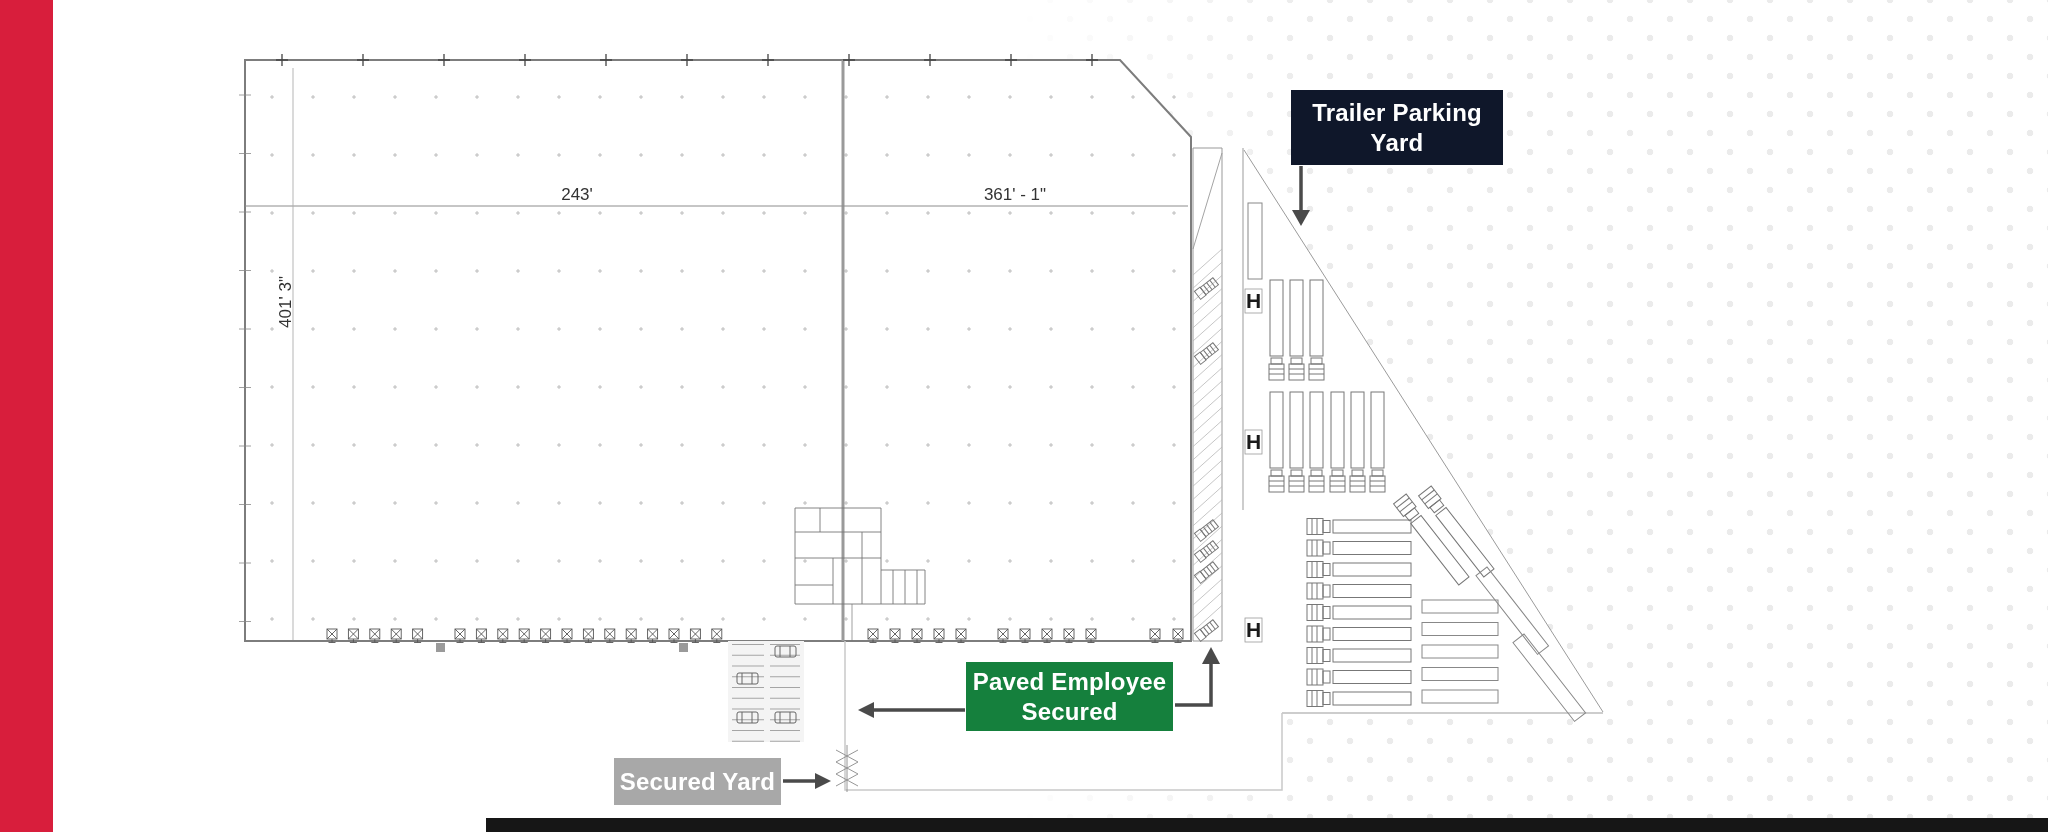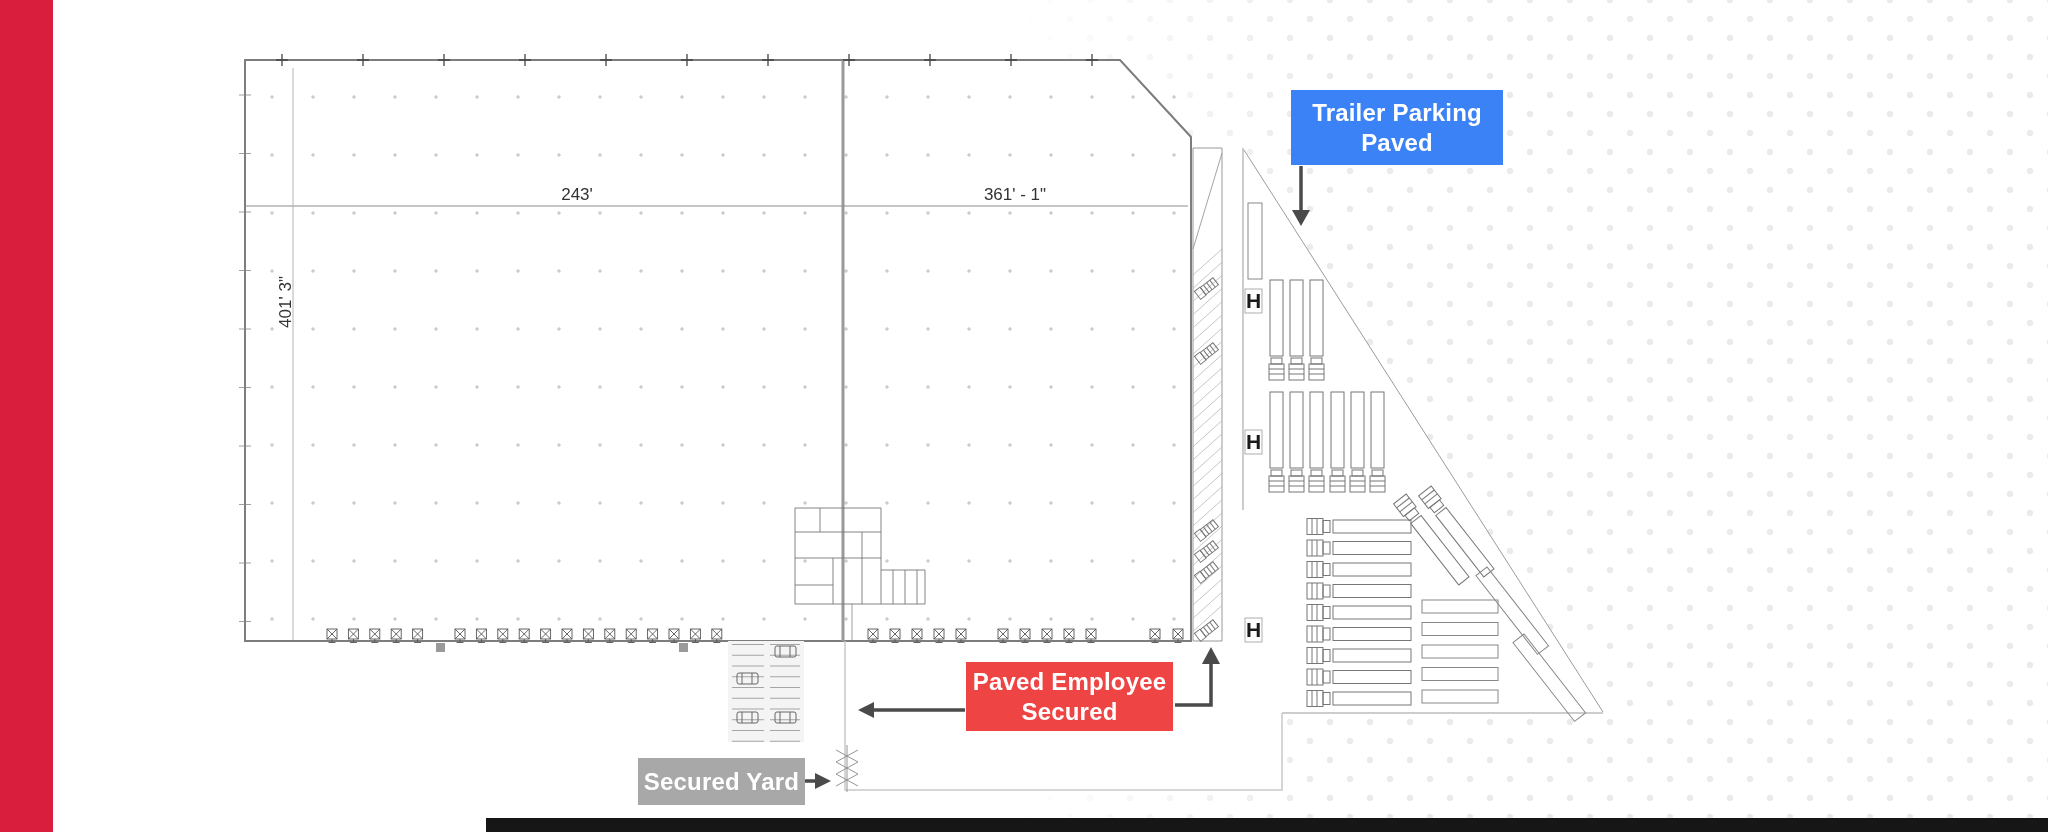--- a/index.html
+++ b/index.html
@@ -305,27 +305,27 @@
     <g fill="#4a4a4a">
       <path d="M1175,705 H1211 V662" fill="none" stroke="#4a4a4a" stroke-width="3.5"></path>
       <polygon points="1202,664 1220,664 1211,647"></polygon>
     </g>
     <g fill="#4a4a4a">
       <line x1="783" y1="781" x2="817" y2="781" stroke="#4a4a4a" stroke-width="3.5"></line>
       <polygon points="815,773 815,789 831,781"></polygon>
     </g>
   </svg>
 
-  <div class="callout" id="callout-trailer" style="background: #3b82f6; color: rgb(255, 255, 255);">
+  <div class="callout" id="callout-trailer" style="background: #0f172a; color: rgb(255, 255, 255);">
     <div>Trailer Parking</div>
-    <div>Paved</div>
+    <div>Yard</div>
   </div>
-  <div class="callout" id="callout-paved" style="background: #ef4444; color: rgb(255, 255, 255);">
+  <div class="callout" id="callout-paved" style="background: #15803d; color: rgb(255, 255, 255);">
     <div>Paved Employee</div>
     <div>Secured</div>
   </div>
-  <div class="callout" id="callout-secured" style="background: rgb(168, 168, 168); color: rgb(255, 255, 255); margin-left: 24px;">
+  <div class="callout" id="callout-secured" style="background: rgb(168, 168, 168); color: rgb(255, 255, 255);">
     <span>Secured Yard</span>
   </div>
 
   <div id="accent-bar" style="background: rgb(216, 30, 60);"></div>
   <div id="footer-bar" style="background: rgb(22, 22, 22);"></div>
 </div>
 
 </body></html>

